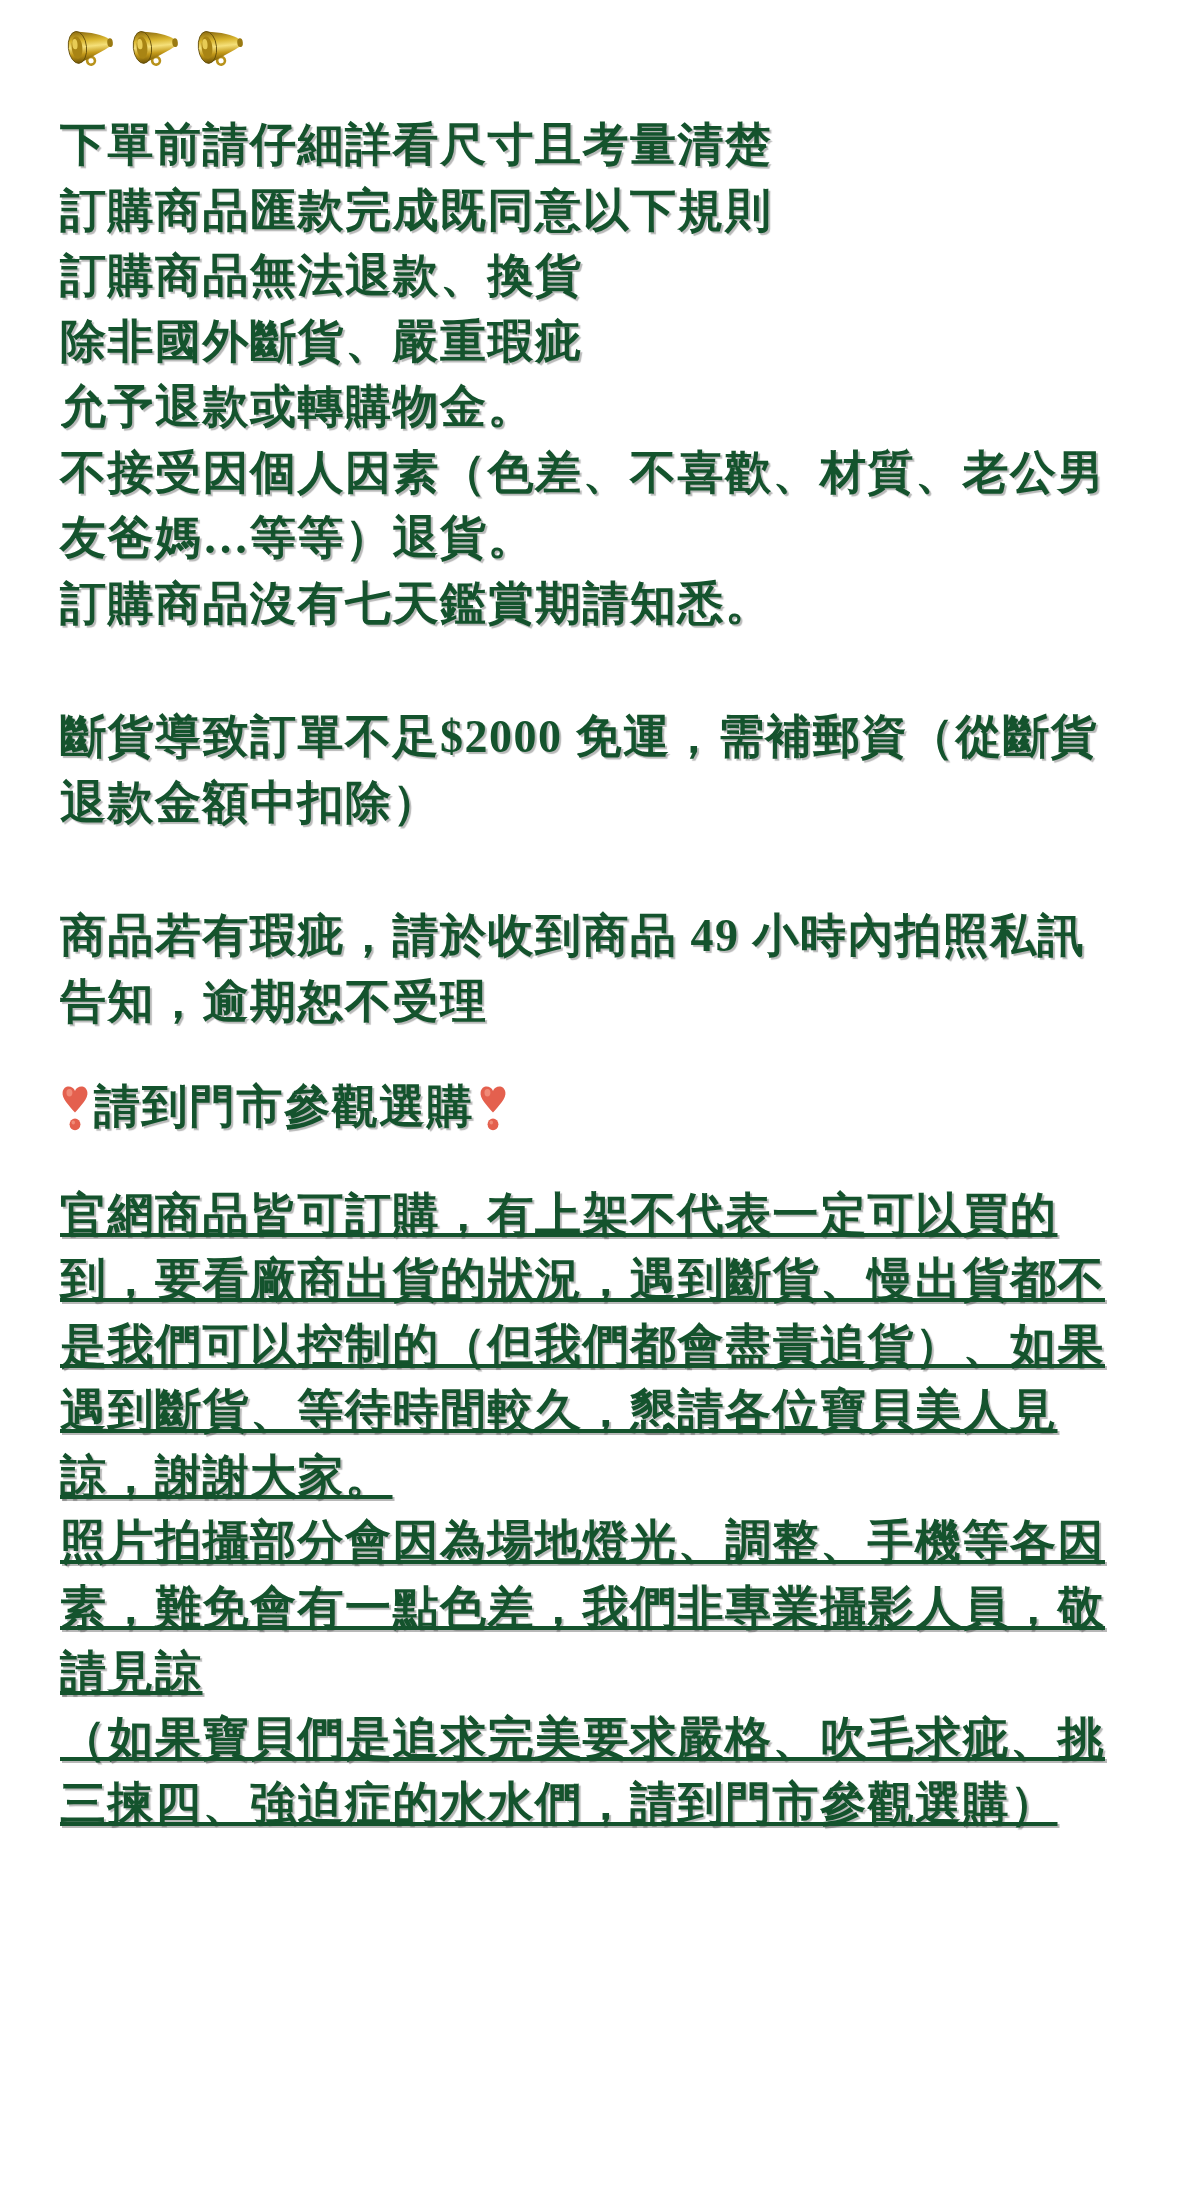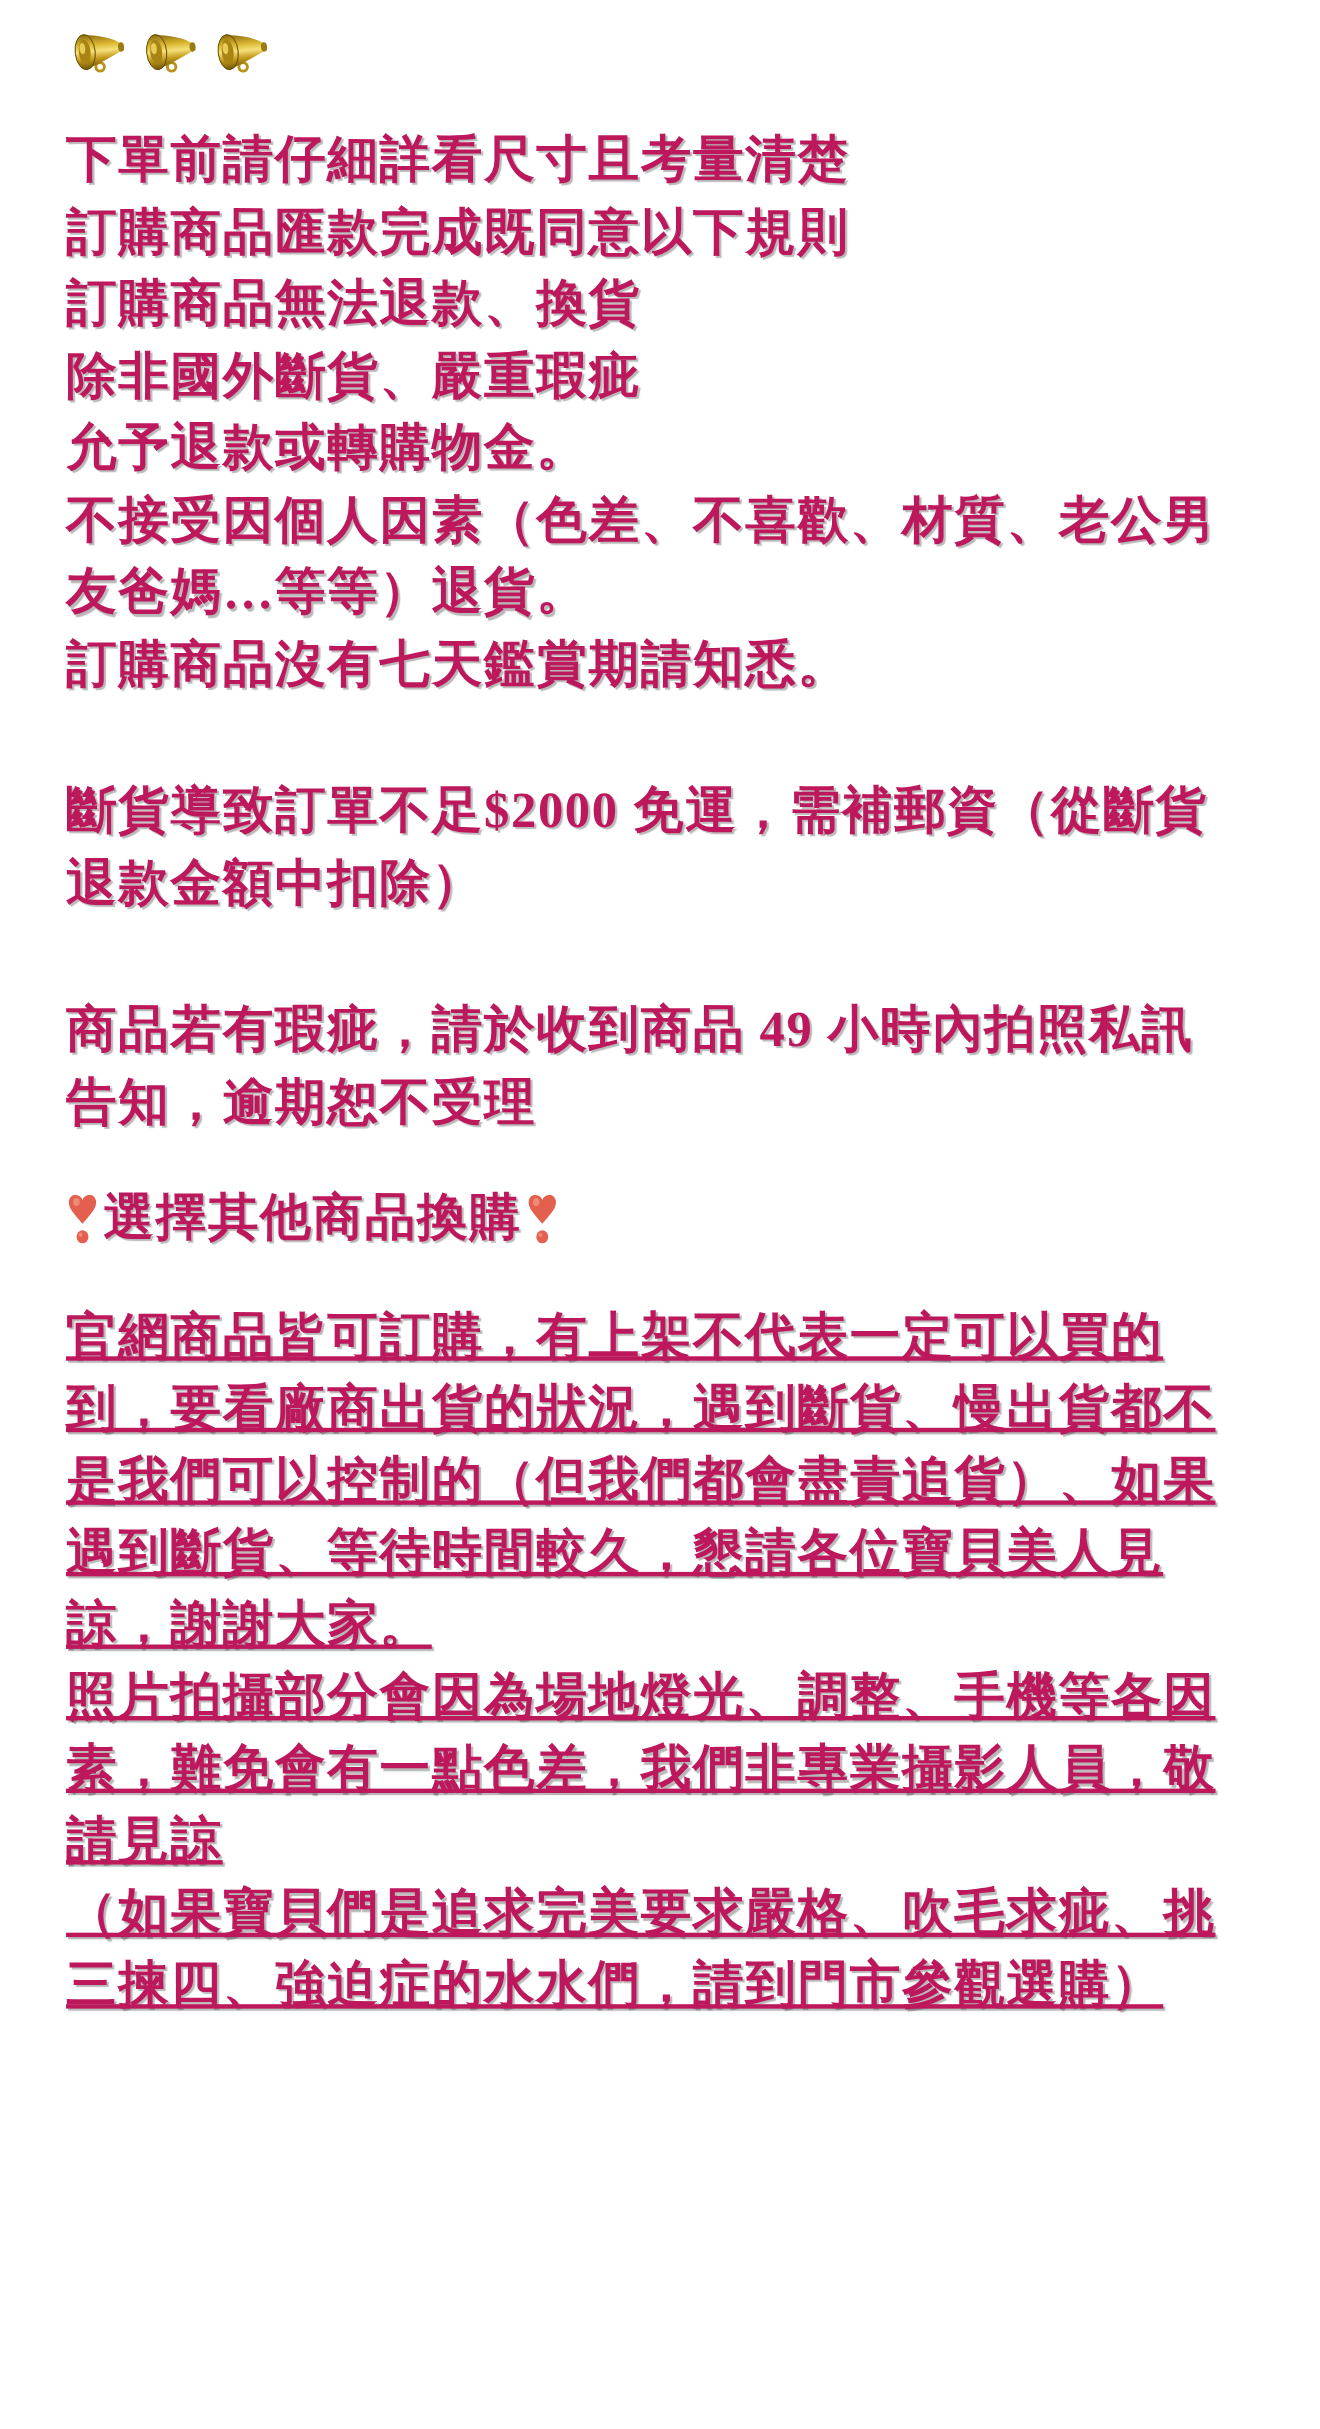--- a/index.html
+++ b/index.html
@@ -6,21 +6,21 @@
     margin: 0;
     padding: 0;
     background: #ffffff;
   }
   .canvas {
     position: relative;
     width: 1200px;
     min-height: 2208px;
     background: #ffffff;
     font-family: "Liberation Serif", "DejaVu Serif", serif;
-    color: #be185d;
+    color: #14532d;
     overflow: hidden;
     box-sizing: border-box;
     padding: 22px 20px 0 60px;
   }
   .megaphone-row {
     display: flex;
     align-items: flex-start;
     gap: 13px;
     height: 46px;
     margin-left: 6px;
@@ -131,21 +131,21 @@
 
   <p class="para gap-small2 hearts-line">
     <span class="heart-exclamation-icon">
       <svg viewBox="0 0 24 42" xmlns="http://www.w3.org/2000/svg">
         <path d="M12 8 C10.5 3.5 3 2.5 2 9 C1.2 14 7 19.5 12 25.5 C17 19.5 22.8 14 22 9 C21 2.5 13.5 3.5 12 8 Z" fill="#e4604e"></path>
         <ellipse cx="7.5" cy="9.5" rx="2.4" ry="3" fill="#f08a77"></ellipse>
         <ellipse cx="12" cy="35" rx="4.4" ry="4.8" fill="#e4604e"></ellipse>
         <ellipse cx="10.6" cy="33.6" rx="1.4" ry="1.6" fill="#f08a77"></ellipse>
       </svg>
     </span>
-    <span class="announce-text">選擇其他商品換購</span>
+    <span class="announce-text">請到門市參觀選購</span>
     <span class="heart-exclamation-icon">
       <svg viewBox="0 0 24 42" xmlns="http://www.w3.org/2000/svg">
         <path d="M12 8 C10.5 3.5 3 2.5 2 9 C1.2 14 7 19.5 12 25.5 C17 19.5 22.8 14 22 9 C21 2.5 13.5 3.5 12 8 Z" fill="#e4604e"></path>
         <ellipse cx="7.5" cy="9.5" rx="2.4" ry="3" fill="#f08a77"></ellipse>
         <ellipse cx="12" cy="35" rx="4.4" ry="4.8" fill="#e4604e"></ellipse>
         <ellipse cx="10.6" cy="33.6" rx="1.4" ry="1.6" fill="#f08a77"></ellipse>
       </svg>
     </span>
   </p>
 

